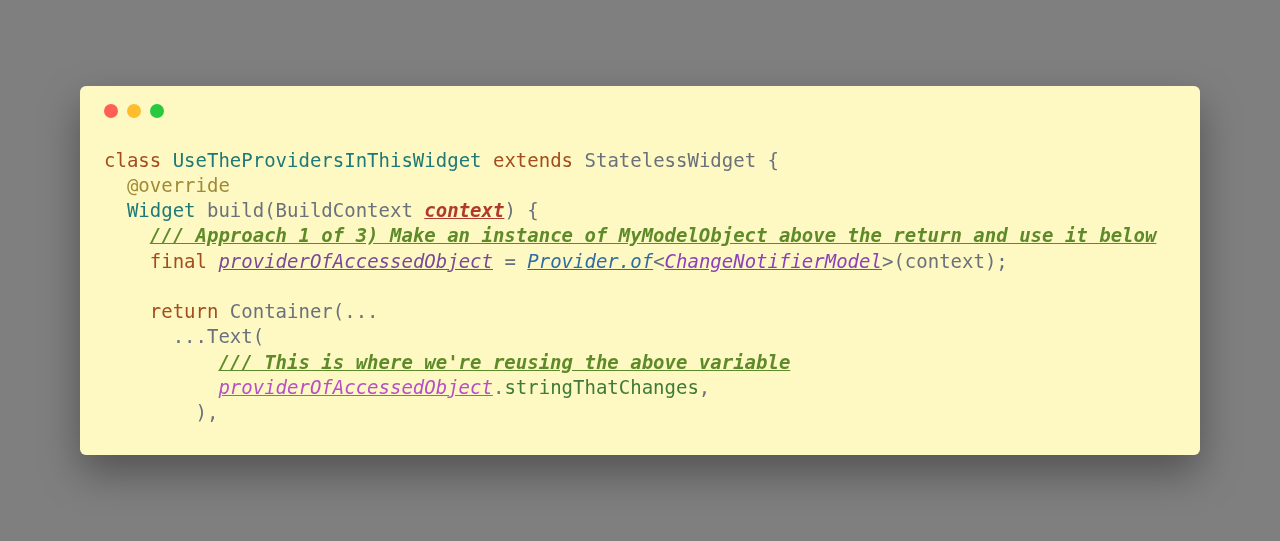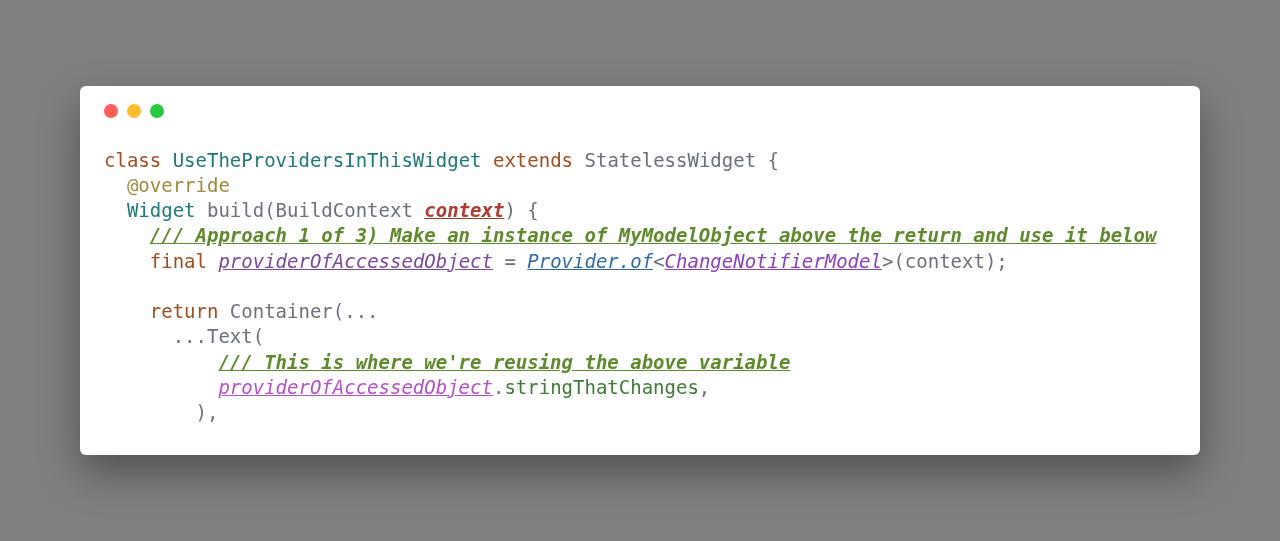--- a/index.html
+++ b/index.html
@@ -8,21 +8,21 @@
       background: #7f7f7f;
       display: flex;
       align-items: center;
       justify-content: center;
       width: 1280px;
       height: 541px;
       overflow: hidden;
     }
     .window {
       width: 1120px;
-      background: #ffffff;
+      background: #fef9c3;
       border-radius: 6px;
       box-shadow: 0 18px 40px rgba(0,0,0,0.35);
       padding: 18px 24px 30px 24px;
     }
     .traffic-lights {
       display: flex;
       gap: 9px;
       margin-bottom: 30px;
     }
     .dot { width: 14px; height: 14px; border-radius: 50%; }

